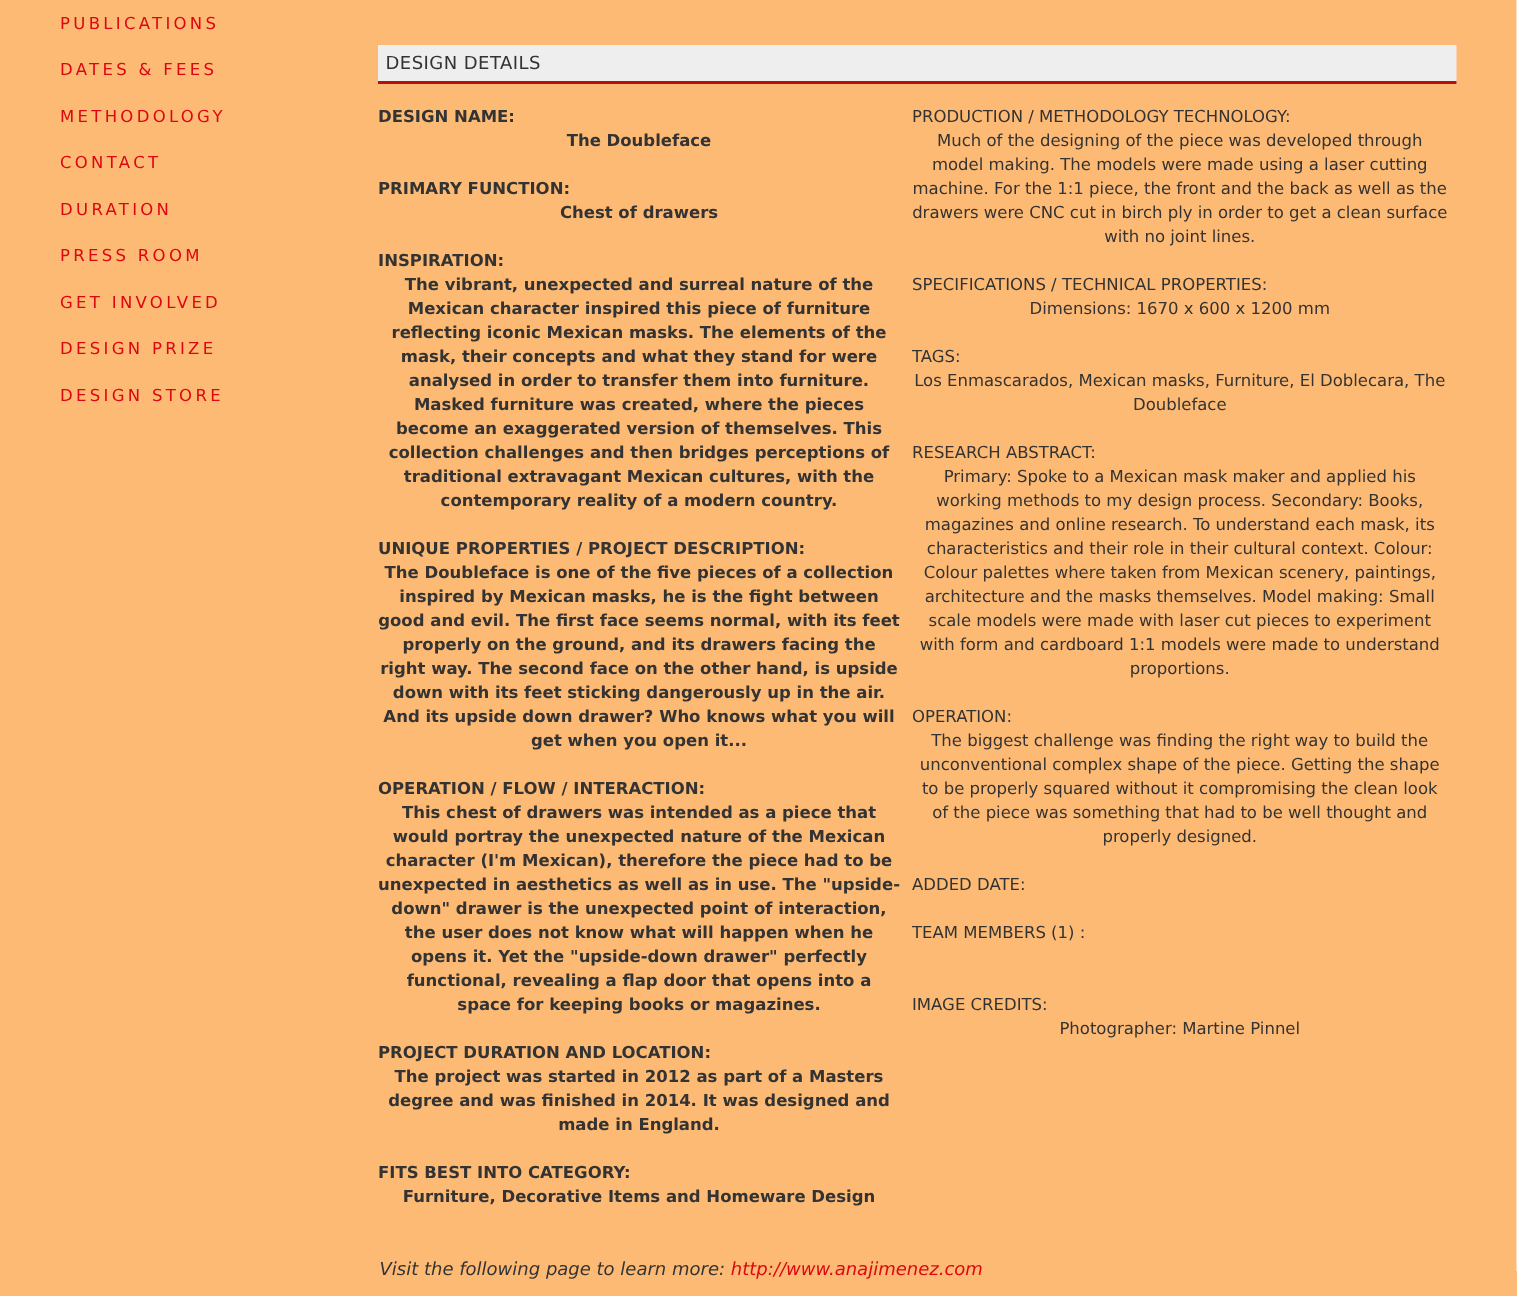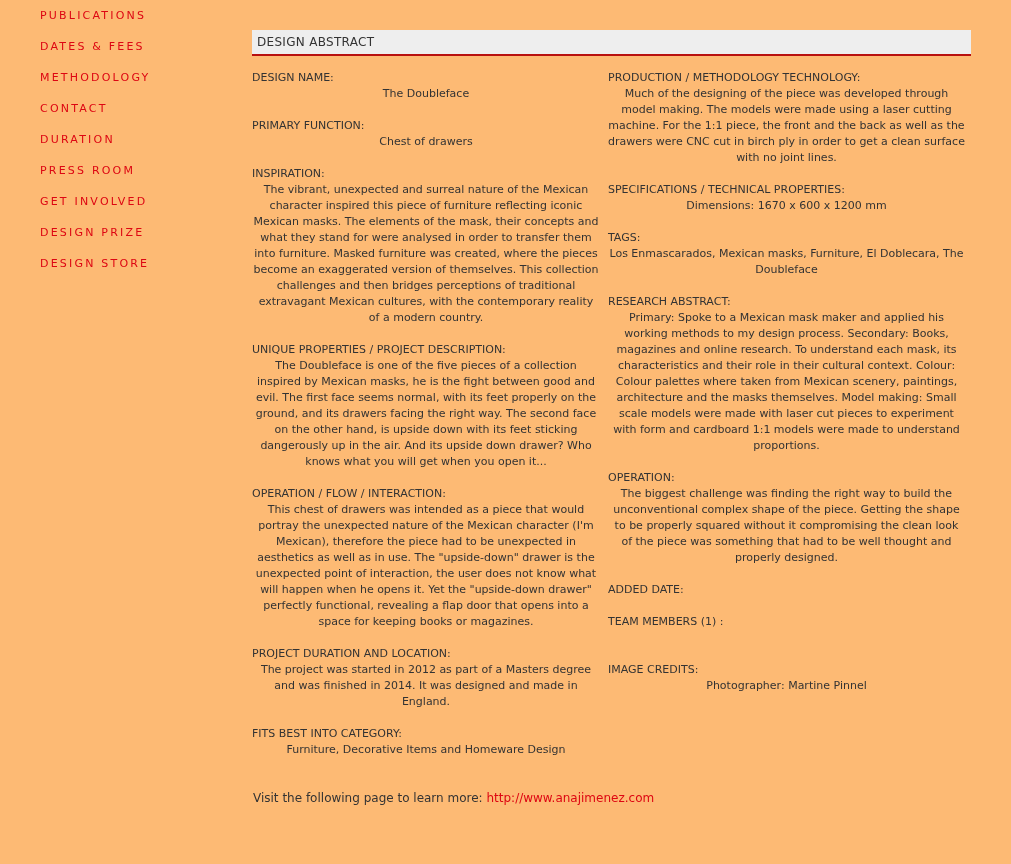--- a/index.html
+++ b/index.html
@@ -51,39 +51,40 @@
     padding-left: 5px;
     font-size: 12px;
     color: #333333;
     letter-spacing: 0.3px;
   }
   .columns {
     display: flex;
     align-items: flex-start;
     margin-top: 14px;
   }
-  .col-left  { width: 348px; margin-right: 8px; }
+  .col-left  { width: 348px; margin-right: 8px; font-weight: bold; }
   .col-right { width: 357px; }
 
   .field {
     margin-bottom: 16px;
     font-size: 11px;
     line-height: 16px;
   }
   .field .label { white-space: pre-wrap; }
   .field .value { white-space: pre-wrap; text-align: center; }
   .field .value:empty { min-height: 16px; }
 
   
   .footer {
     margin-top: 16px;
     padding-left: 1px;
     font-size: 12px;
     line-height: 16px;
     color: #333333;
+    font-style: italic;
   }
   .footer a {
     color: #dd0612;
     text-decoration: none;
     cursor: pointer;
   }
 </style>
 </head>
 <body>
 
@@ -97,21 +98,21 @@
     <a>DURATION</a>
     <a>PRESS ROOM</a>
     <a>GET INVOLVED</a>
     <a>DESIGN PRIZE</a>
     <a>DESIGN STORE</a>
   </nav>
 
   <main class="content">
 
     <div class="header-bar">
-      <span>DESIGN ABSTRACT</span>
+      <span>DESIGN DETAILS</span>
     </div>
 
     <div class="columns">
 
       <div class="col-left">
         <section class="field">
           <div class="label">DESIGN NAME:</div>
           <div class="value">The Doubleface</div>
         </section>
         <section class="field">

